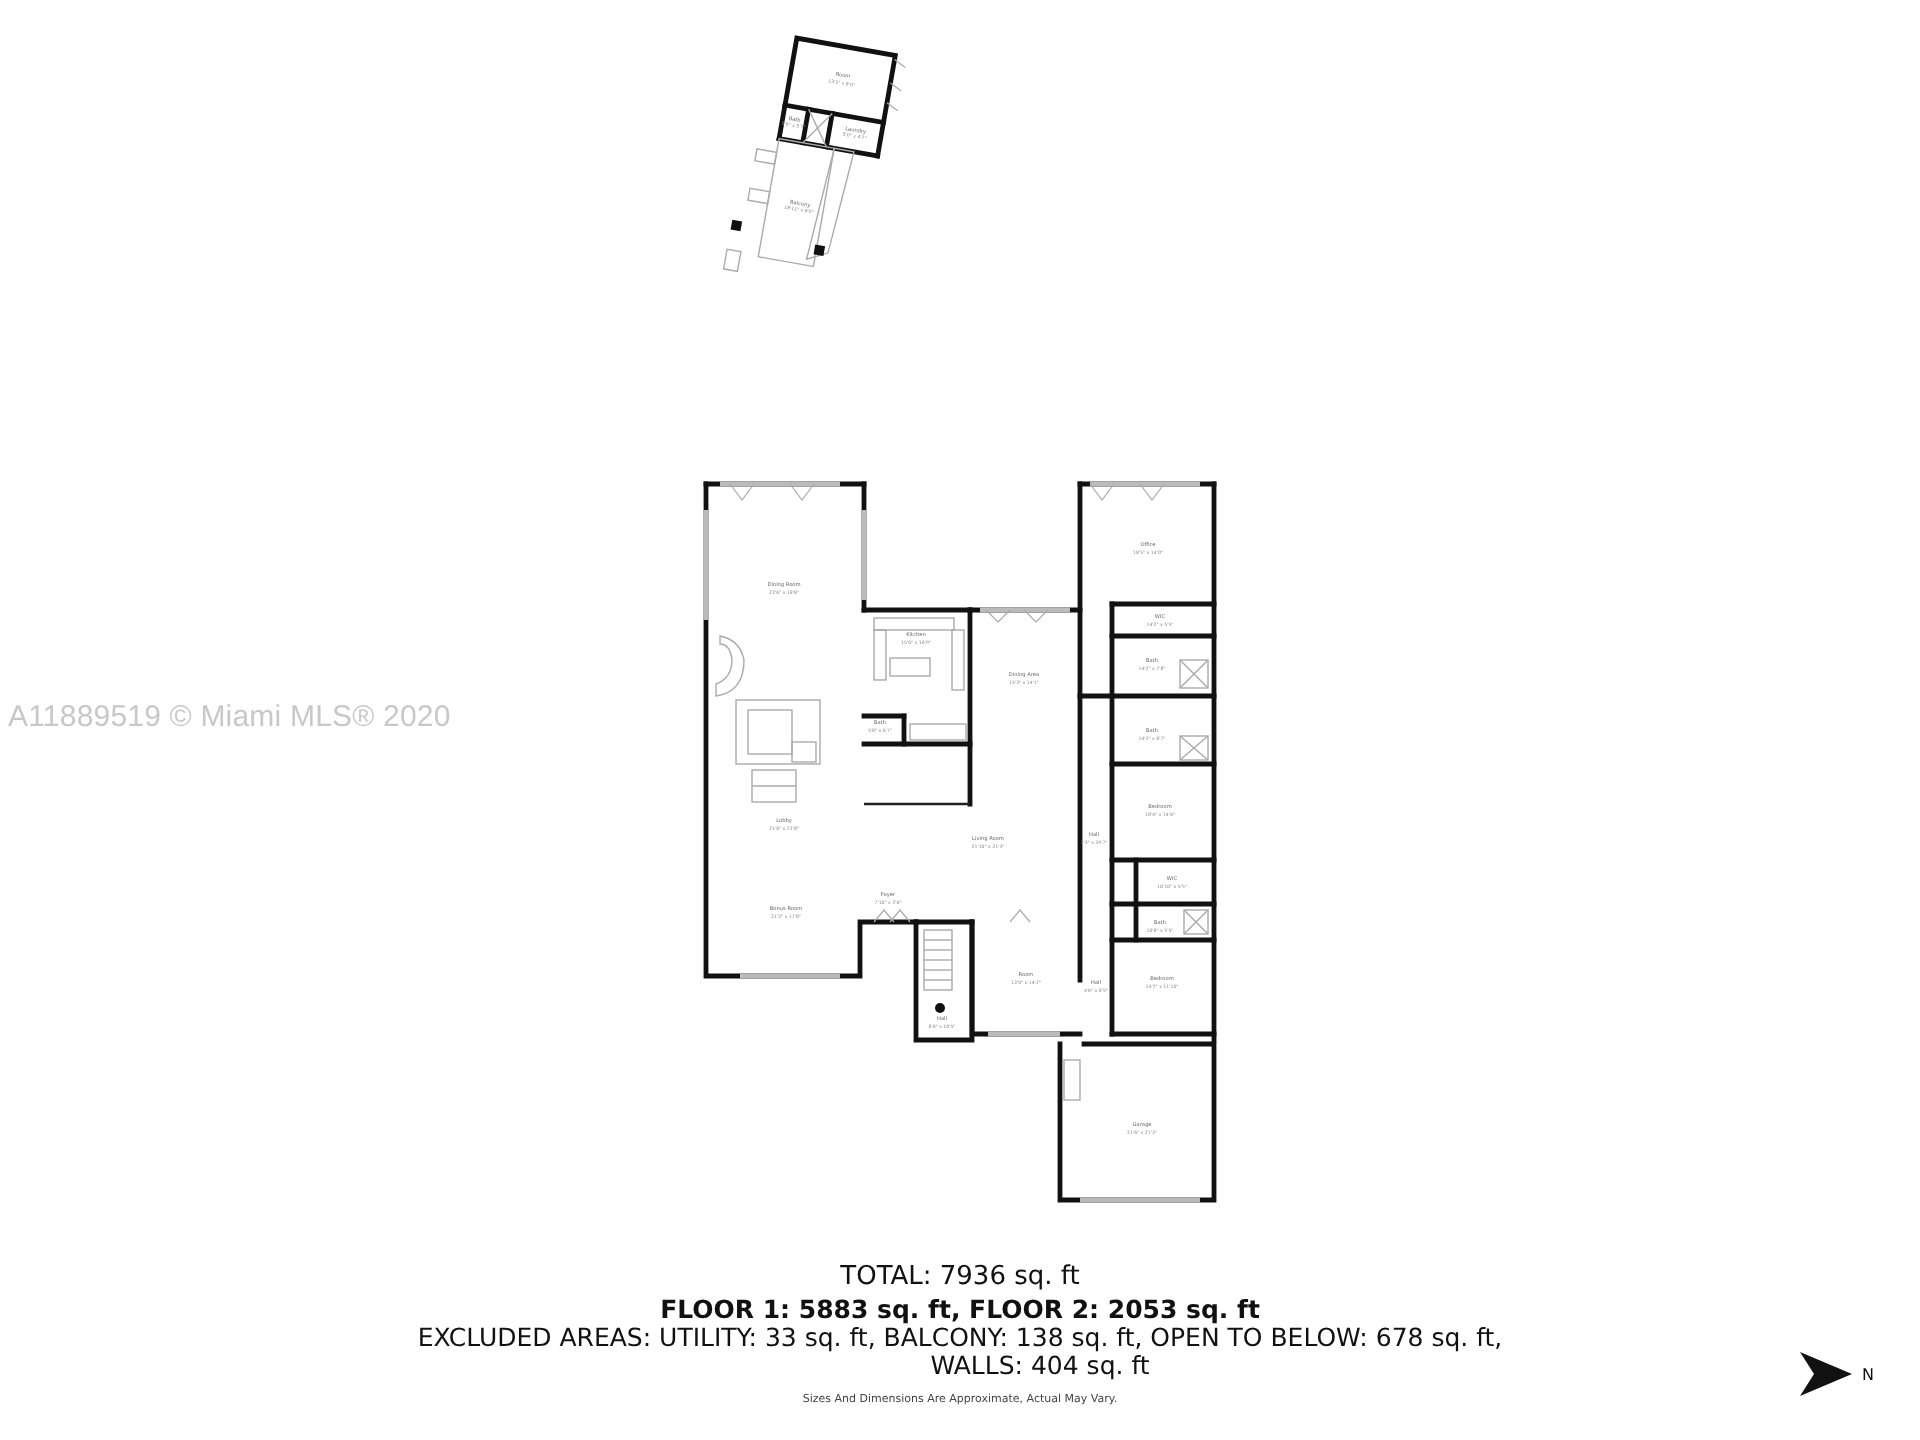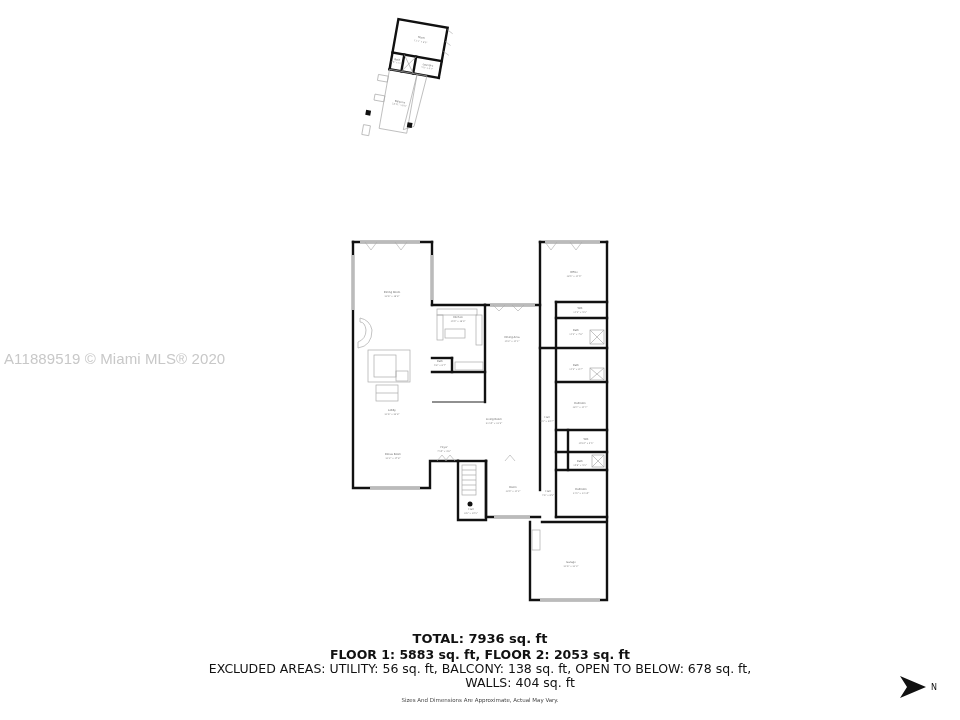--- a/index.html
+++ b/index.html
@@ -7,21 +7,21 @@
   #plan { position:absolute; left:0; top:0; width:960px; height:720px; }
   .wall { stroke:#111; stroke-width:2.4; fill:none; stroke-linecap:square; }
   .wallthin { stroke:#222; stroke-width:1.2; fill:none; }
   .fix { stroke:#aaa; stroke-width:0.7; fill:none; }
   .win { stroke:#bbb; stroke-width:2.6; fill:none; }
   .door { stroke:#aaa; stroke-width:0.6; fill:none; }
   .rlabel { font-family:"DejaVu Sans", sans-serif; font-size:2.6px; fill:#666; text-anchor:middle; }
   .rdim { font-family:"DejaVu Sans", sans-serif; font-size:2.3px; fill:#888; text-anchor:middle; }
   .watermark { position:absolute; left:4px; top:350px; font-family:"Liberation Sans", sans-serif; font-size:15px; color:#c8c8c8; letter-spacing:0.1px; }
   .summary { position:absolute; left:0; width:960px; text-align:center; font-family:"DejaVu Sans", sans-serif; color:#111; }
-  .total { top:631px; font-size:13px; font-weight:bold; }
+  .total { top:631px; font-size:13px; font-weight:normal; }
   .line2 { top:647px; font-size:12.5px;font-weight:bold; }
   .line3 { top:661px; font-size:12.5px; }
   .line4 { top:675px; font-size:12.5px;padding-left:40px; }
   .disclaimer { top:697px; font-size:5.5px; color:#444; }
   .north { position:absolute; left:898px; top:674px; width:44px; height:26px; }
 </style>
 </head>
 <body>
 
 <svg id="plan" viewBox="0 0 960 720" xmlns="http://www.w3.org/2000/svg">
@@ -173,20 +173,20 @@
     <text class="rdim" x="548" y="496">4'6" x 8'5"</text>
     <text class="rlabel" x="571" y="563">Garage</text>
     <text class="rdim" x="571" y="567">21'6" x 21'3"</text>
   </g>
 </svg>
 
 <div class="watermark">A11889519 © Miami MLS® 2020</div>
 
 <div class="summary total">TOTAL: 7936 sq. ft</div>
 <div class="summary line2">FLOOR 1: 5883 sq. ft, FLOOR 2: 2053 sq. ft</div>
-<div class="summary line3">EXCLUDED AREAS: UTILITY: 56 sq. ft, BALCONY: 138 sq. ft, OPEN TO BELOW: 678 sq. ft,</div>
+<div class="summary line3">EXCLUDED AREAS: UTILITY: 33 sq. ft, BALCONY: 138 sq. ft, OPEN TO BELOW: 678 sq. ft,</div>
 <div class="summary line4">WALLS: 404 sq. ft</div>
 <div class="summary disclaimer">Sizes And Dimensions Are Approximate, Actual May Vary.</div>
 
 <svg class="north" viewBox="0 0 44 26" xmlns="http://www.w3.org/2000/svg">
   <path d="M2 2 L28 13 L2 24 L9 13 Z" fill="#111"></path>
   <text x="36" y="16" font-family="DejaVu Sans, sans-serif" font-size="8" fill="#111" text-anchor="middle">N</text>
 </svg>
 
 </body></html>

